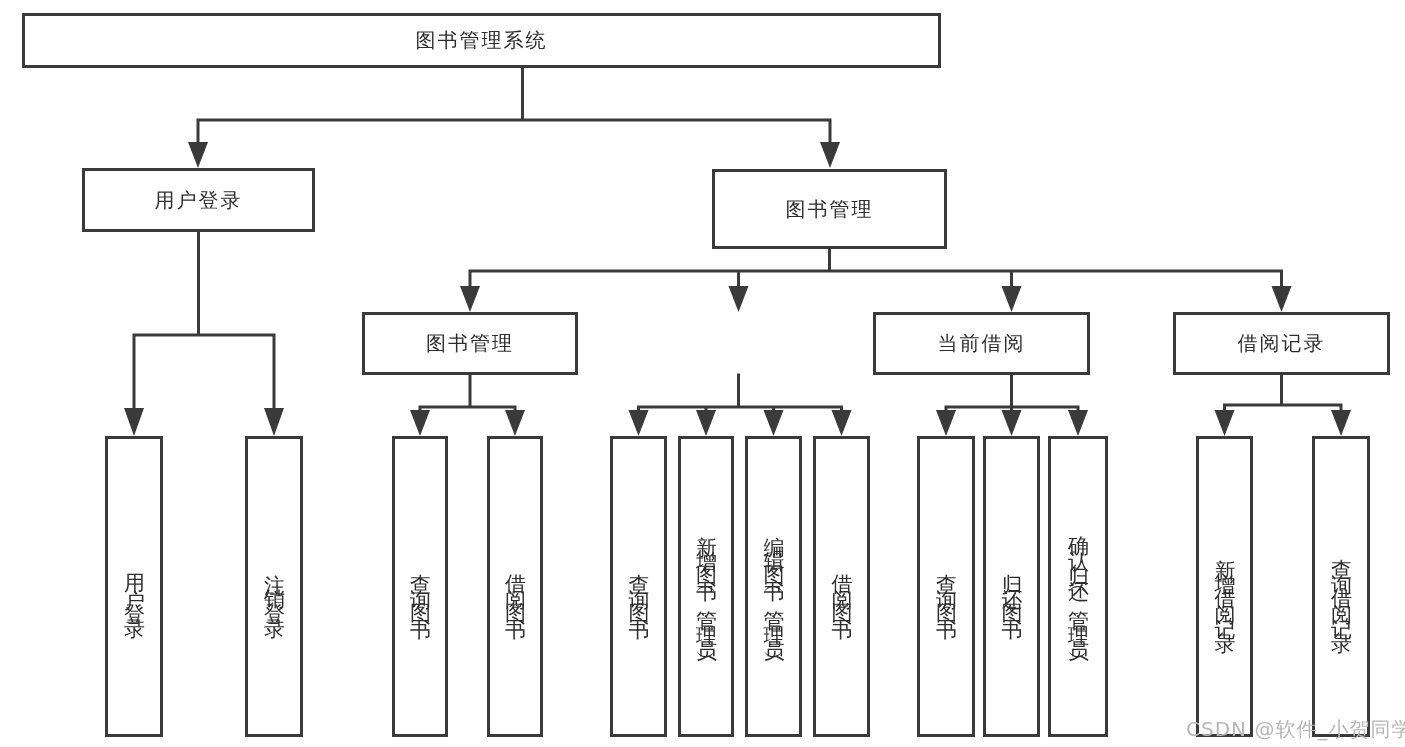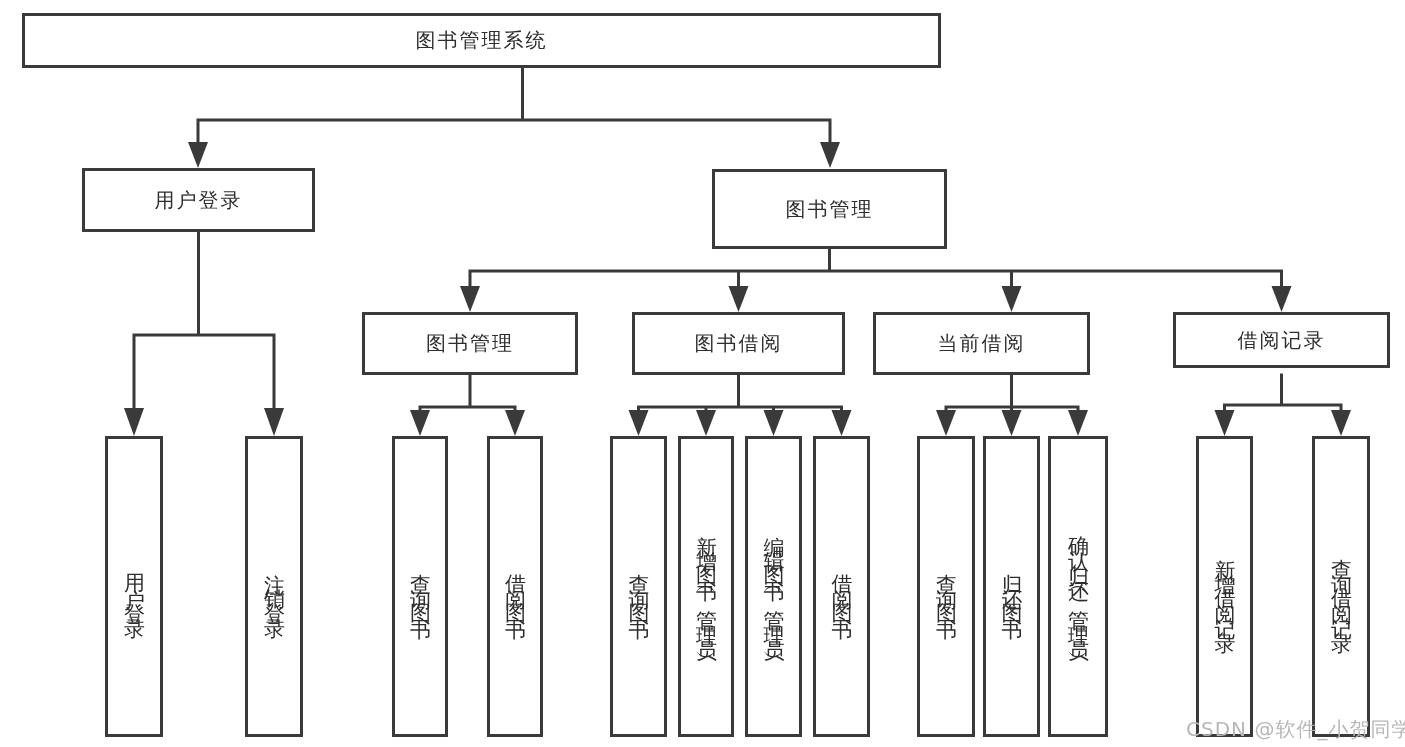--- a/index.html
+++ b/index.html
@@ -91,27 +91,24 @@
   <div class="box" style="left:82px;top:168px;width:233px;height:64px">
     <span class="hl">用户登录</span>
   </div>
   <div class="box" style="left:712px;top:169px;width:235px;height:80px">
     <span class="hl">图书管理</span>
   </div>
 
   <div class="box" style="left:362px;top:312px;width:216px;height:63px">
     <span class="hl">图书管理</span>
   </div>
-  <div class="box" style="left:632px;top:312px;width:213px;height:63px">
-    <span class="hl">图书借阅</span>
-  </div>
   <div class="box" style="left:873px;top:312px;width:217px;height:63px">
     <span class="hl">当前借阅</span>
   </div>
-  <div class="box" style="left:1173px;top:312px;width:217px;height:56px">
+  <div class="box" style="left:1173px;top:312px;width:217px;height:63px">
     <span class="hl">借阅记录</span>
   </div>
 
   <div class="box" style="left:105px;top:436px;width:58px;height:301px">
     <span class="vl">用户登录</span>
   </div>
   <div class="box" style="left:245px;top:436px;width:58px;height:301px">
     <span class="vl">注销登录</span>
   </div>
 

